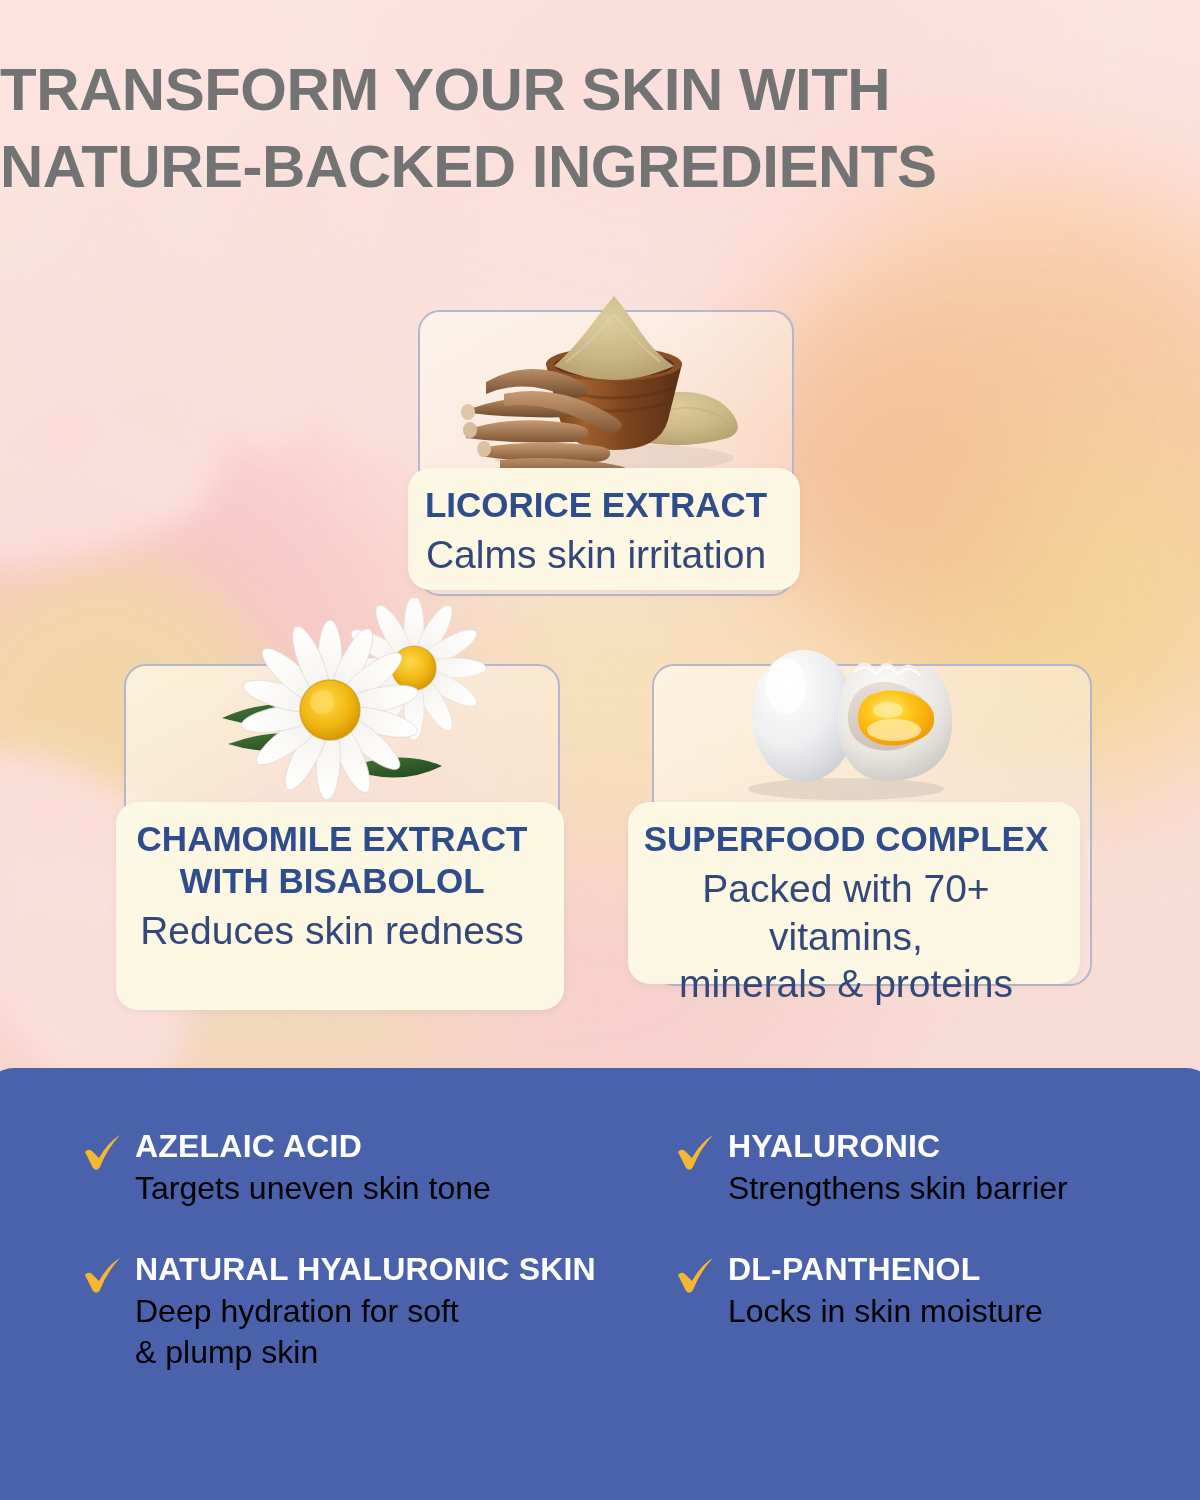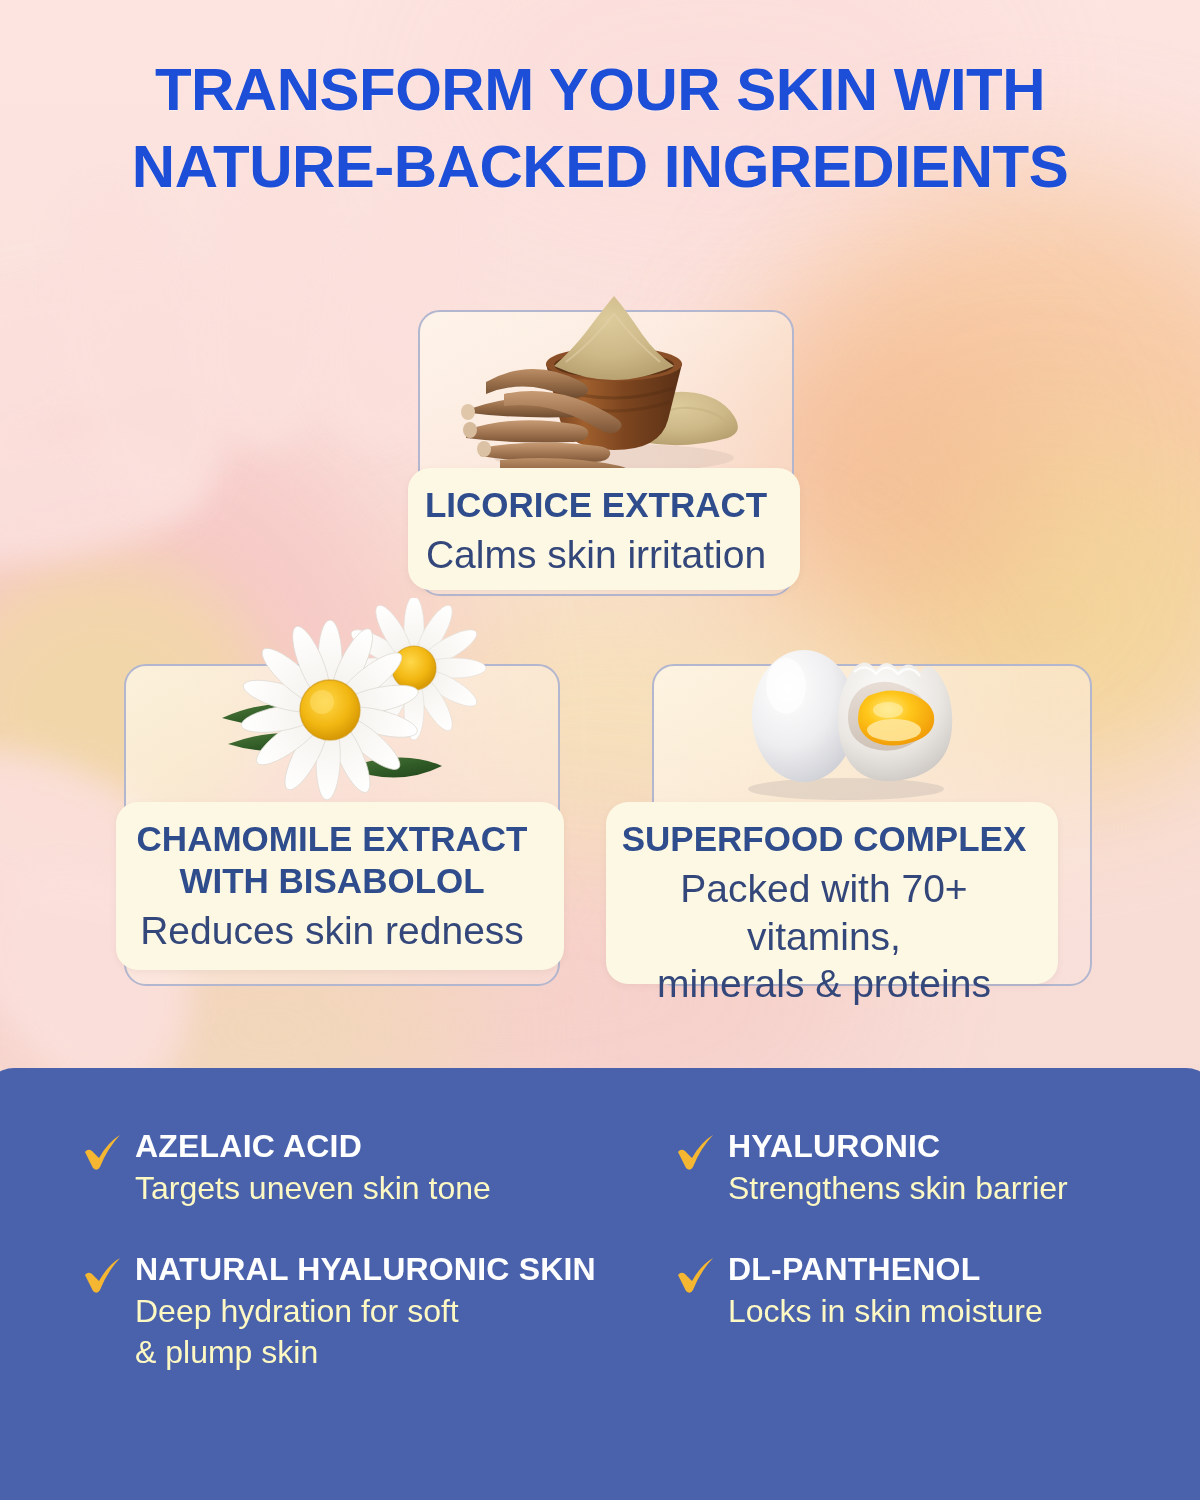--- a/index.html
+++ b/index.html
@@ -60,22 +60,21 @@
     background: #f1d9a4;
     opacity: .8;
   }
 
   
   .headline {
     position: absolute;
     left: 0;
     right: 0;
     top: 52px;
-    text-align: center;
-    color: #1d4ed8;
+    color: #737373;
     font-weight: bold;
     font-size: 60px;
     line-height: 1.28;
     letter-spacing: -0.5px;
     text-shadow: 0 1px 1px rgba(255,255,255,.35);
   }
 
   
   .card {
     position: absolute;
@@ -109,24 +108,24 @@
     line-height: 1.22;
     margin-top: 5px;
     white-space: pre-line;
   }
 
   
   #card-licorice     { left: 418px; top: 310px;  width: 372px; height: 282px; }
   #cap-licorice      { left: 408px; top: 468px;  width: 392px; height: 122px; }
   
   #card-chamomile    { left: 124px; top: 664px;  width: 432px; height: 318px; }
-  #cap-chamomile     { left: 116px; top: 802px;  width: 448px; height: 168px; }
+  #cap-chamomile     { left: 116px; top: 802px;  width: 448px; height: 208px; }
   
   #card-superfood    { left: 652px; top: 664px;  width: 436px; height: 318px; }
-  #cap-superfood     { left: 606px; top: 802px;  width: 452px; height: 182px; }
+  #cap-superfood     { left: 628px; top: 802px;  width: 452px; height: 182px; }
 
   
   #benefits {
     position: absolute;
     left: -16px;
     right: -16px;
     top: 1068px;
     bottom: -10px;
     background: #4a62ac;
     border-radius: 30px 30px 0 0;
@@ -155,21 +154,21 @@
   }
   .b-text { padding-top: 0; }
   .b-title {
     color: #ffffff;
     font-weight: bold;
     font-size: 32px;
     line-height: 1.28;
     letter-spacing: .2px;
   }
   .b-sub {
-    color: #fef9c3;
+    color: #000000;
     font-size: 32px;
     line-height: 1.3;
     margin-top: 1px;
     white-space: pre-line;
   }
 </style>
 </head>
 <body>
 
 <div id="poster">

